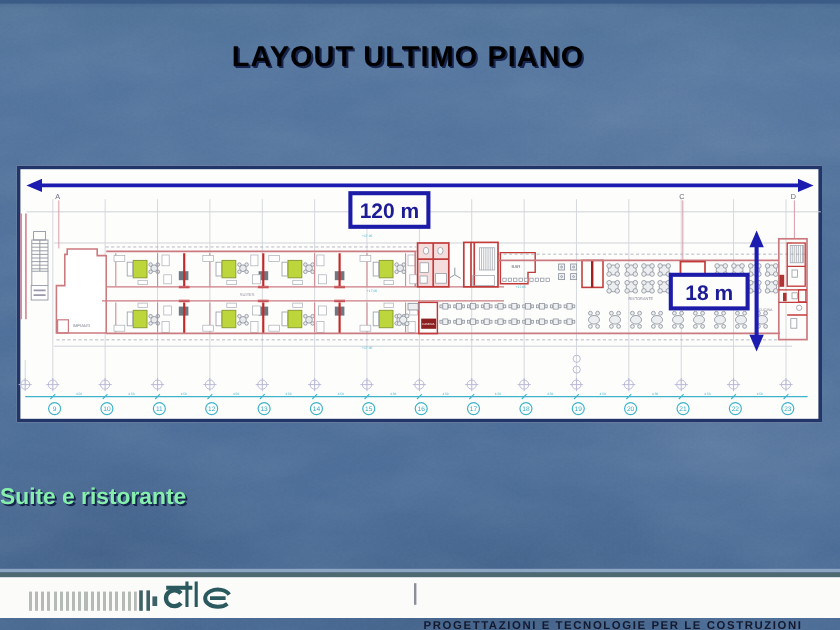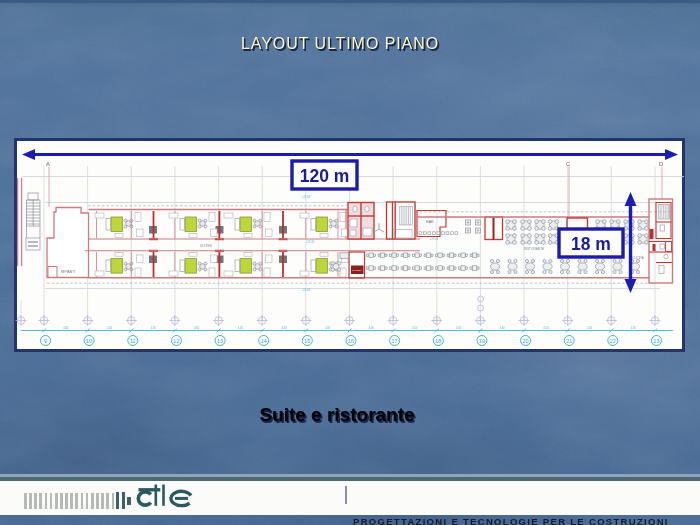--- a/index.html
+++ b/index.html
@@ -8,27 +8,27 @@
     background:
       radial-gradient(260px 140px at 12% 88%, rgba(30,50,80,.18), rgba(0,0,0,0) 70%),
       radial-gradient(300px 150px at 60% 96%, rgba(28,48,78,.16), rgba(0,0,0,0) 70%),
       radial-gradient(340px 170px at 30% 40%, rgba(255,255,255,.07), rgba(0,0,0,0) 70%),
       radial-gradient(280px 130px at 80% 20%, rgba(255,255,255,.06), rgba(0,0,0,0) 70%),
       radial-gradient(240px 120px at 90% 70%, rgba(255,255,255,.08), rgba(0,0,0,0) 70%),
       linear-gradient(180deg, #46668f 0px, #527499 8px, #54759e 60px, #50719b 200px, #4d6e98 420px, #4a6b94 525px);
   }
   .bgtop{position:absolute;left:0;top:0;width:700px;height:3px;background:#3c5c88;}
   .title{position:absolute;left:0;top:35.5px;width:680px;text-align:center;line-height:1;
-    font-size:16px;font-weight:normal;letter-spacing:0.93px;color:#fef9c3;
+    font-size:24px;font-weight:bold;letter-spacing:0.93px;color:#000000;
     text-shadow:1.7px 1.9px 0 #17254e, 0.8px 1px 0 #17254e;}
   .panel{position:absolute;left:14px;top:138px;width:671px;height:214px;
     box-sizing:border-box;background:#fdfdfc;border:3px solid #223568;}
   .plan{position:absolute;left:14px;top:138px;}
-  .caption{position:absolute;left:0;top:405px;width:674px;text-align:center;line-height:1;
-    font-size:19px;font-weight:bold;color:#000000;
+  .caption{position:absolute;left:0;top:405px;width:674px;text-align:left;line-height:1;
+    font-size:19px;font-weight:bold;color:#86efac;
     text-shadow:1.6px 1.8px 0 #17254e, 0.8px 1px 0 #17254e;}
   .f-line1{position:absolute;left:0;top:474px;width:700px;height:3px;background:#8ba5c3;}
   .f-line2{position:absolute;left:0;top:477px;width:700px;height:4px;background:#4e6a70;}
   .f-band{position:absolute;left:0;top:481px;width:700px;height:34px;background:#fbfbf9;}
   .f-bars{position:absolute;left:24px;top:493px;width:90px;height:16px;
     background:repeating-linear-gradient(90deg,#b6bab6 0,#b6bab6 2.6px,rgba(0,0,0,0) 2.6px,rgba(0,0,0,0) 5.15px);}
   .f-darkbar1{position:absolute;left:116px;top:492px;width:3px;height:17px;background:#3c6166;}
   .f-darkbar2{position:absolute;left:121.5px;top:492px;width:3px;height:17px;background:#3c6166;}
   .f-darkbar3{position:absolute;left:126.5px;top:497px;width:4px;height:8px;background:#3c6166;}
   .f-sep{position:absolute;left:345px;top:486px;width:2px;height:18px;background:#8a8f99;}

